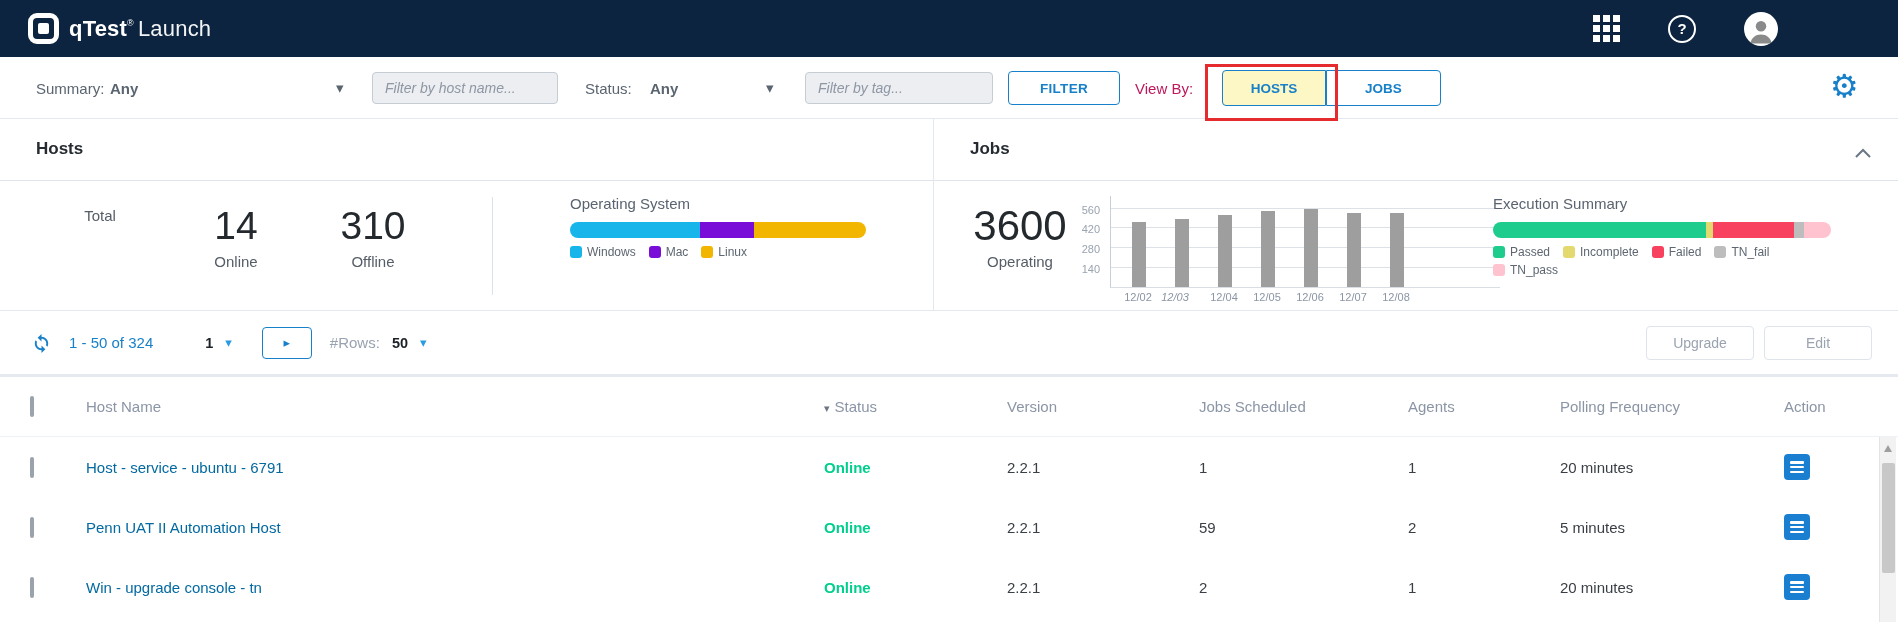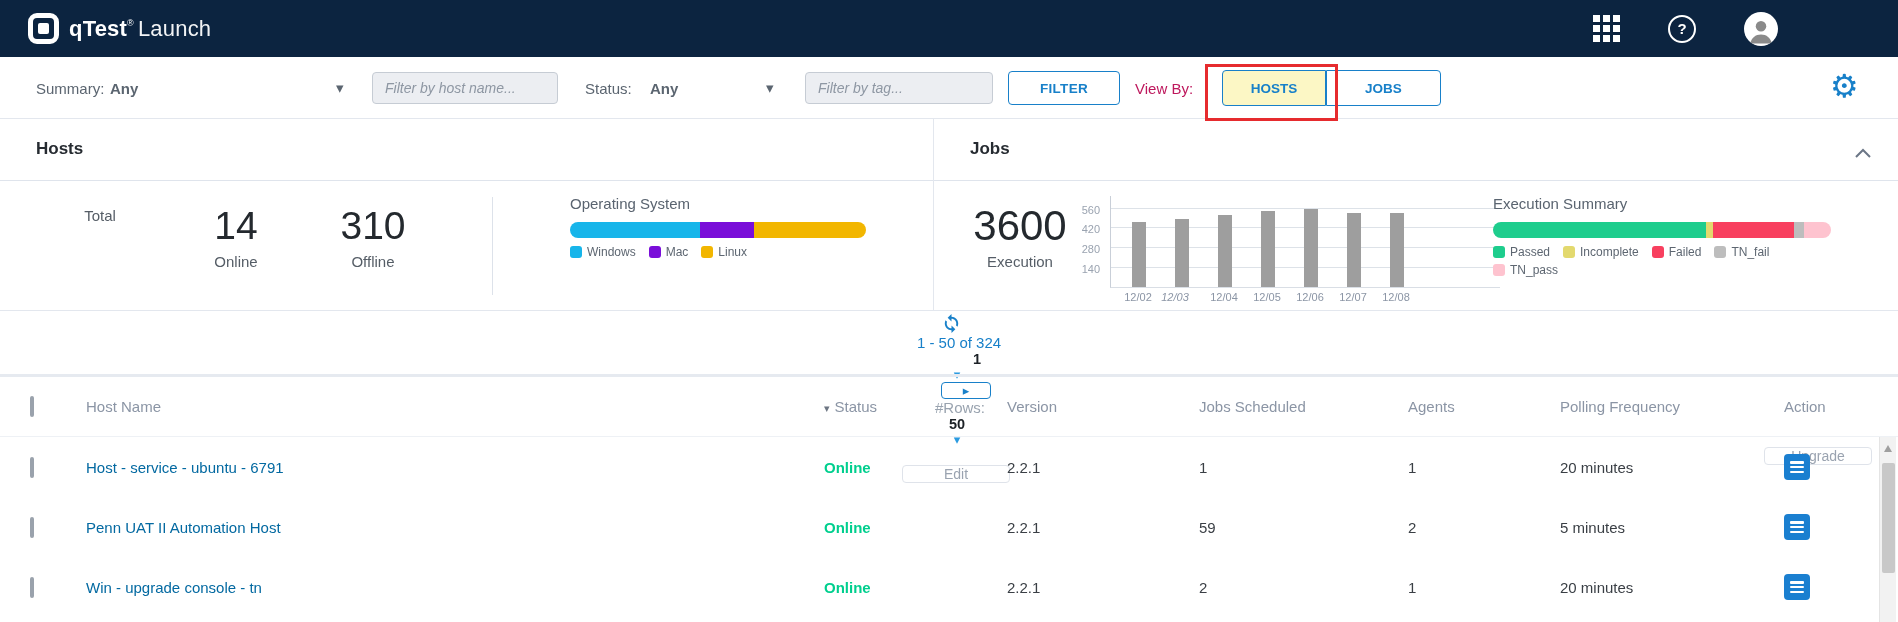--- a/index.html
+++ b/index.html
@@ -64,21 +64,21 @@
   .plot { position:absolute; left:1110px; top:15px; width:390px; height:92px;
     border-left:1px solid #c9cfd8; border-bottom:1px solid #d9dee5; }
   .gridline { position:absolute; left:0; right:0; height:1px; background:#dde2e8; }
   .bar { position:absolute; bottom:0; width:14px; }
   .ylabels { position:absolute; left:1062px; top:15px; width:42px; height:92px; }
   .ytick { position:absolute; right:4px; font-size:11px; color:#9aa3b0; }
   .xlabels { position:absolute; left:1110px; top:110px; width:390px; height:14px; }
   .xtick { position:absolute; width:40px; text-align:center; font-size:11px; color:#8b95a5; }
 
   
-  .pagination { position:absolute; left:0; top:311px; width:1898px; height:63px; display:flex; align-items:center; padding:0 26px 0 30px; background:#fff;flex-direction:column; }
+  .pagination { position:absolute; left:0; top:311px; width:1898px; height:63px; display:flex; align-items:center; padding:0 26px 0 30px; background:#fff; }
   .refresh { width:23px; height:23px; cursor:pointer; }
   .range { color:#1880c9; font-size:15px; margin-left:16px; cursor:pointer; }
   .pageno { font-size:14.5px; font-weight:700; color:#1c2126; margin-left:52px; }
   .pg-caret { margin-left:12px; cursor:pointer; }
   .next-btn { margin-left:30px; width:50px; height:32px; border:1px solid #1880c9; border-radius:4px; background:#fff;
     color:#1880c9; font-size:13px; display:flex; align-items:center; justify-content:center; cursor:pointer; }
   .rows-label { margin-left:18px; color:#99a3af; font-size:15px; }
   .rows-val { margin-left:12px; font-size:14.5px; font-weight:700; color:#1c2126; }
   .btn-gray { width:108px; height:34px; background:#fff; border:1px solid #dfe3ea; border-radius:4px; color:#9aa3b0;
     font-size:14px; display:flex; align-items:center; justify-content:center; cursor:pointer; }
@@ -204,21 +204,21 @@
           </span>
           <span class="legend-item">
             <span class="swatch" style="background: rgb(242, 182, 0);"></span>
             <span>Linux</span>
           </span>
         </div>
       </div>
 
     <div class="stat" style="left:945px;width:150px">
       <div class="v" style="font-size:42px">3600</div>
-      <div class="l">Execution</div>
+      <div class="l">Operating</div>
     </div>
 
     <div class="ylabels">
         <div class="ytick" style="bottom: 13.5152px;">140</div>
         <div class="ytick" style="bottom: 33.0303px;">280</div>
         <div class="ytick" style="bottom: 52.5455px;">420</div>
         <div class="ytick" style="bottom: 72.0606px;">560</div>
       </div>
     <div class="plot">
         <div class="gridline" style="bottom: 19.5152px;"></div>

